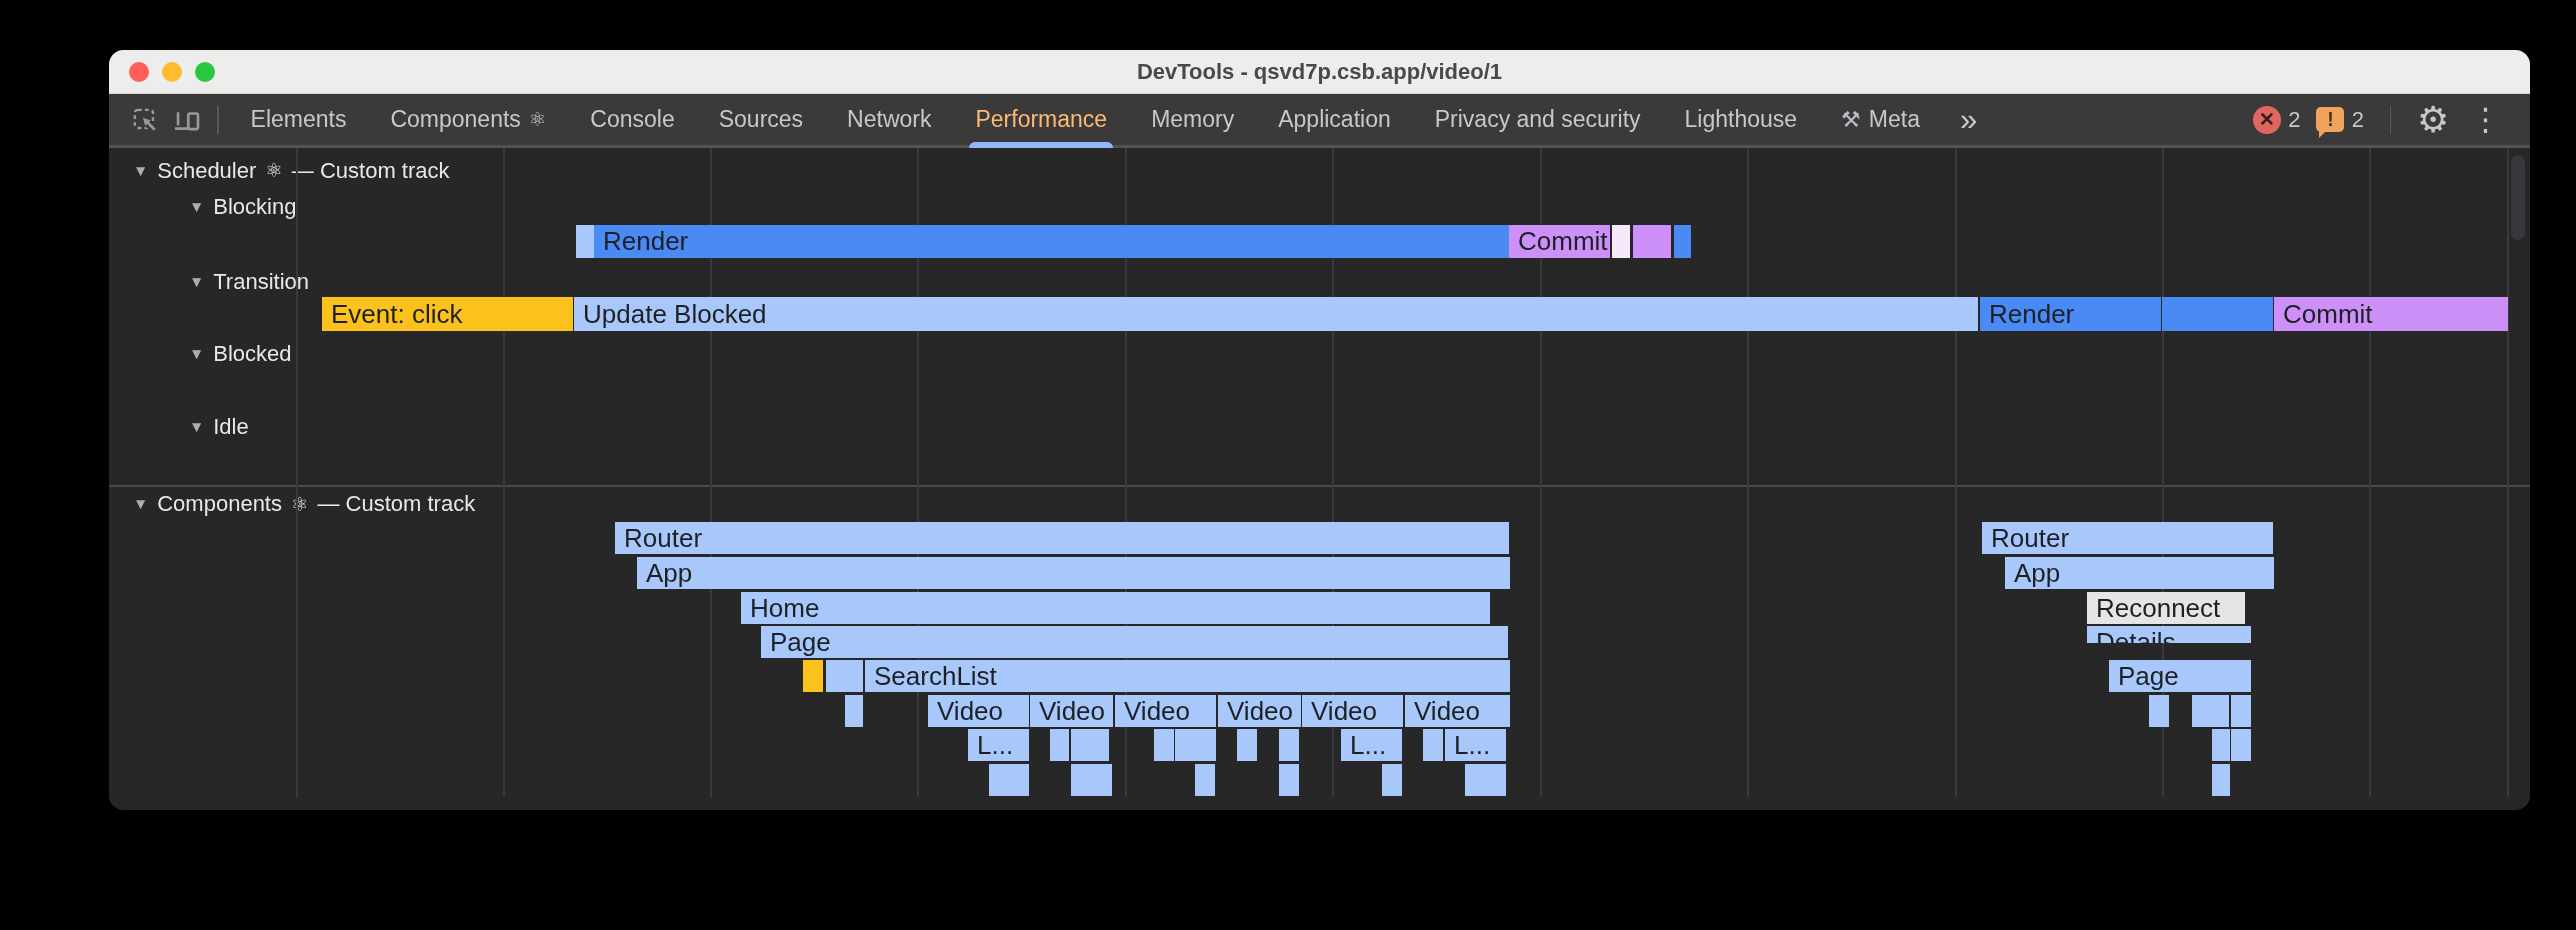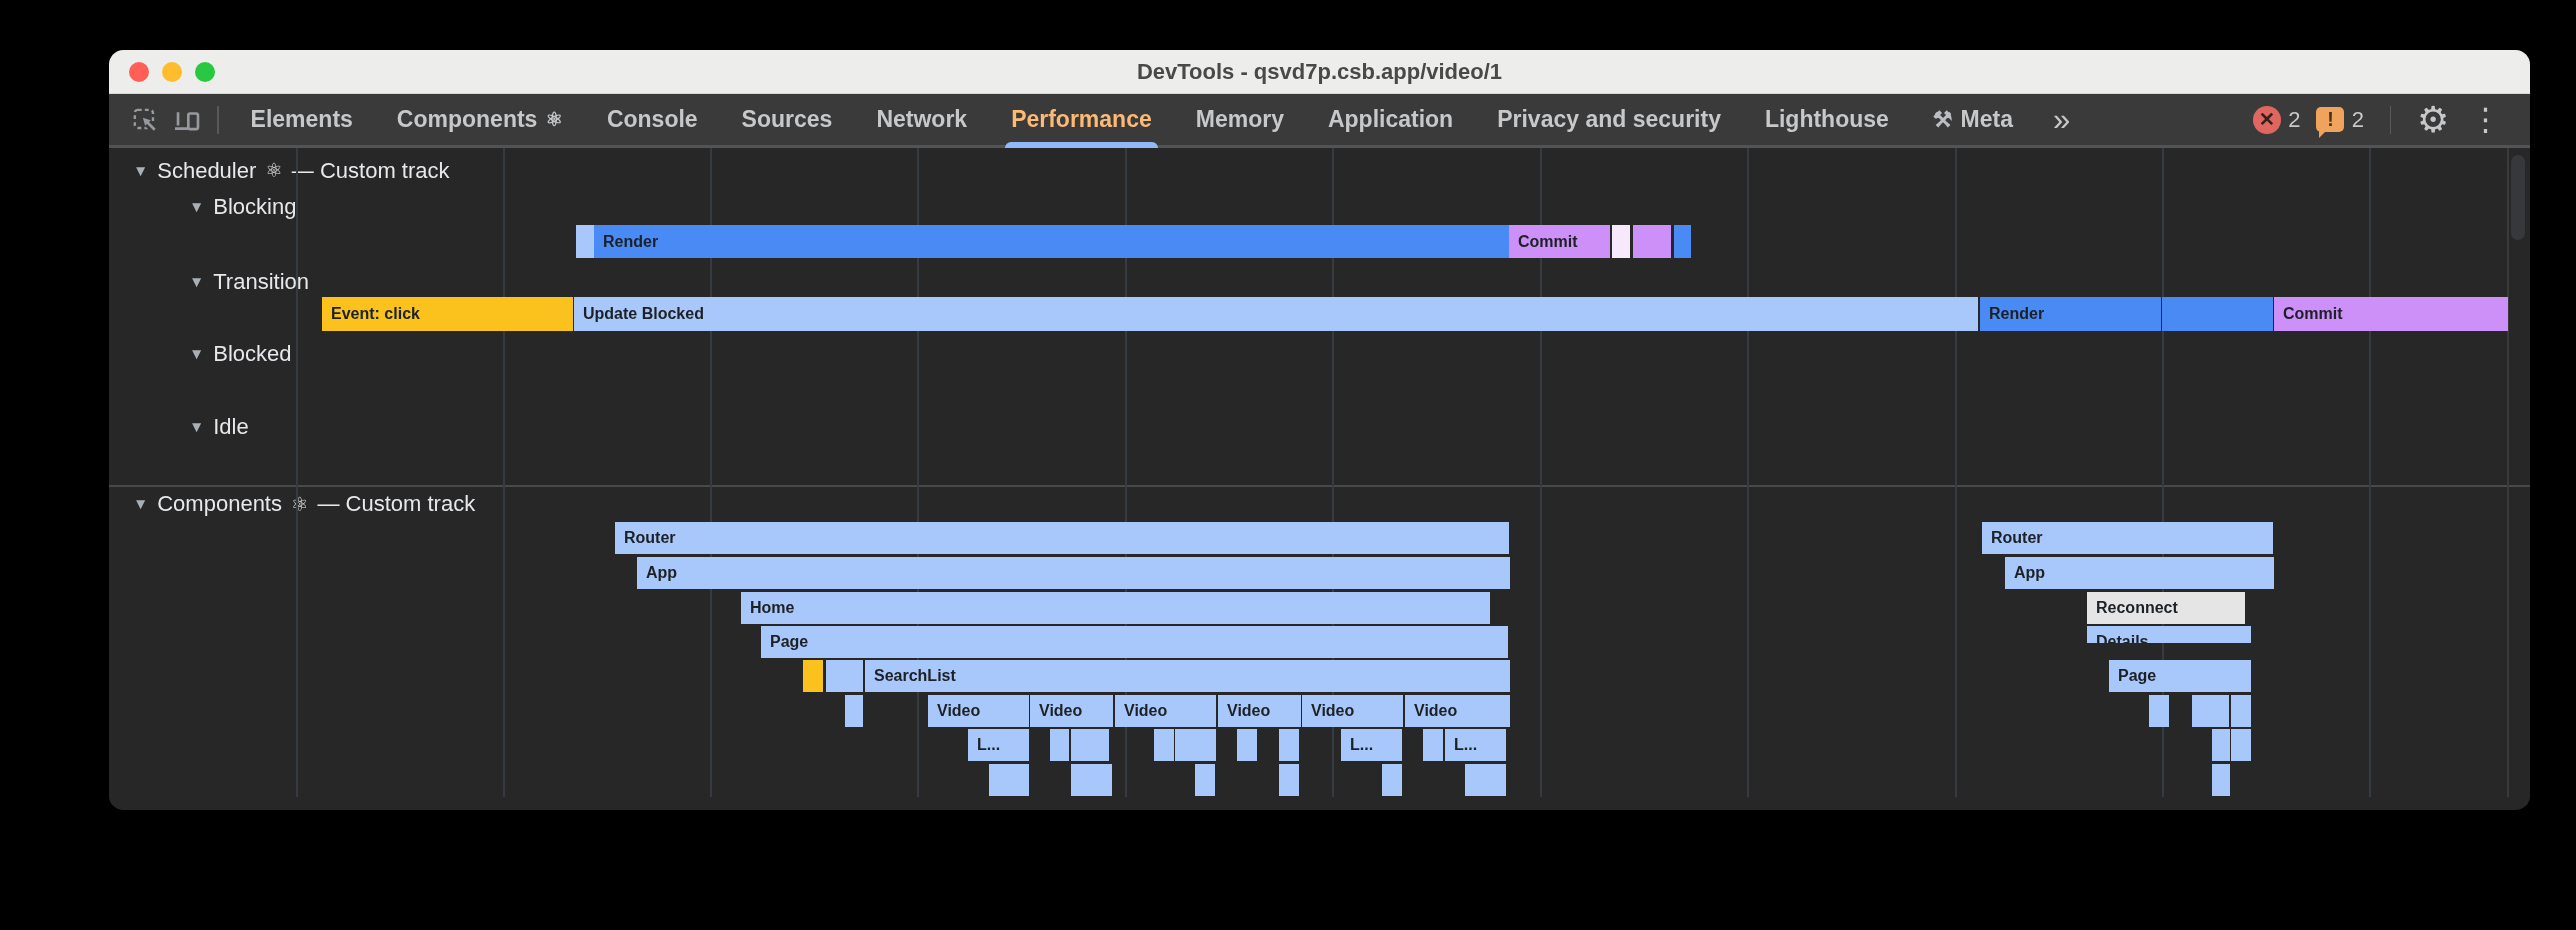--- a/index.html
+++ b/index.html
@@ -13,21 +13,21 @@
   .lights{position:absolute;left:19.5px;top:0;height:100%;display:flex;align-items:center;gap:13px;}
   .light{width:20px;height:20px;border-radius:50%;}
   .light.r{background:#ff5f57;}.light.y{background:#febc2e;}.light.g{background:#28c840;}
   .wtitle{font-size:22px;font-weight:700;color:#494949;}
   
   .tabbar{height:54px;background:#3a3a3b;border-bottom:3.2px solid #525356;
     display:flex;align-items:center;padding-left:14.6px;}
   .ticon{display:flex;align-items:center;justify-content:center;width:42px;height:44px;}
   .vsep{width:1.6px;height:28px;background:#57595c;margin:0 9.7px;}
   .tab{display:flex;align-items:center;gap:8px;height:100%;padding:12px 22px;
-    font-size:23px;color:#c6c8ca;position:relative;white-space:nowrap;font-weight:bold;}
+    font-size:23px;color:#c6c8ca;position:relative;white-space:nowrap;}
   .tab.active{color:#fdba74;}
   .tab.active::after{content:"";position:absolute;left:16px;right:16px;bottom:-3.2px;height:6.5px;
     border-radius:6.5px 6.5px 0 0;background:#93b8f8;}
   .atom-ic{font-size:19.5px;color:#c6c8ca;}
   .tool-ic{font-size:22px;color:#b9bec4;}
   .more-tabs{font-size:31px;color:#c6c8ca;padding:0 18px;line-height:44px;}
   .right-group{margin-left:auto;display:flex;align-items:center;gap:16px;padding-right:24px;}
   .badge{display:flex;align-items:center;gap:7.3px;}
   .err-ic{width:28px;height:28px;border-radius:50%;background:#e0675f;color:#33211f;
     display:flex;align-items:center;justify-content:center;font-size:19.5px;font-weight:700;}
@@ -43,22 +43,22 @@
   .gridline{position:absolute;top:0;width:1.6px;height:649px;background:#363b41;}
   .boundary{position:absolute;top:0;width:1.6px;height:649px;background:#3a3a3a;}
   .hsep{position:absolute;left:0;width:100%;height:1.6px;background:#47494b;}
   .scrollthumb{position:absolute;width:14px;border-radius:7.3px;background:#36383b;}
   .track-header{position:absolute;display:flex;align-items:center;gap:9px;
     font-size:22px;color:#e6e8eb;white-space:nowrap;}
   .lane-label{position:absolute;display:flex;align-items:center;gap:9px;
     font-size:22px;color:#e6e8eb;white-space:nowrap;}
   .tri{font-size:15.4px;color:#a9afb6;}
   .hdr-atom{font-size:19.5px;color:#e6e8eb;}
-  .bar{position:absolute;font-size:16px;color:#1d2125;white-space:nowrap;overflow:hidden;
-    padding-left:9px;font-weight:bold;}
+  .bar{position:absolute;font-size:26px;color:#1d2125;white-space:nowrap;overflow:hidden;
+    padding-left:9px;}
 </style>
 </head>
 <body>
 
 <div class="window">
 
   <div class="titlebar">
     <div class="lights">
       <div class="light r"></div>
       <div class="light y"></div>

